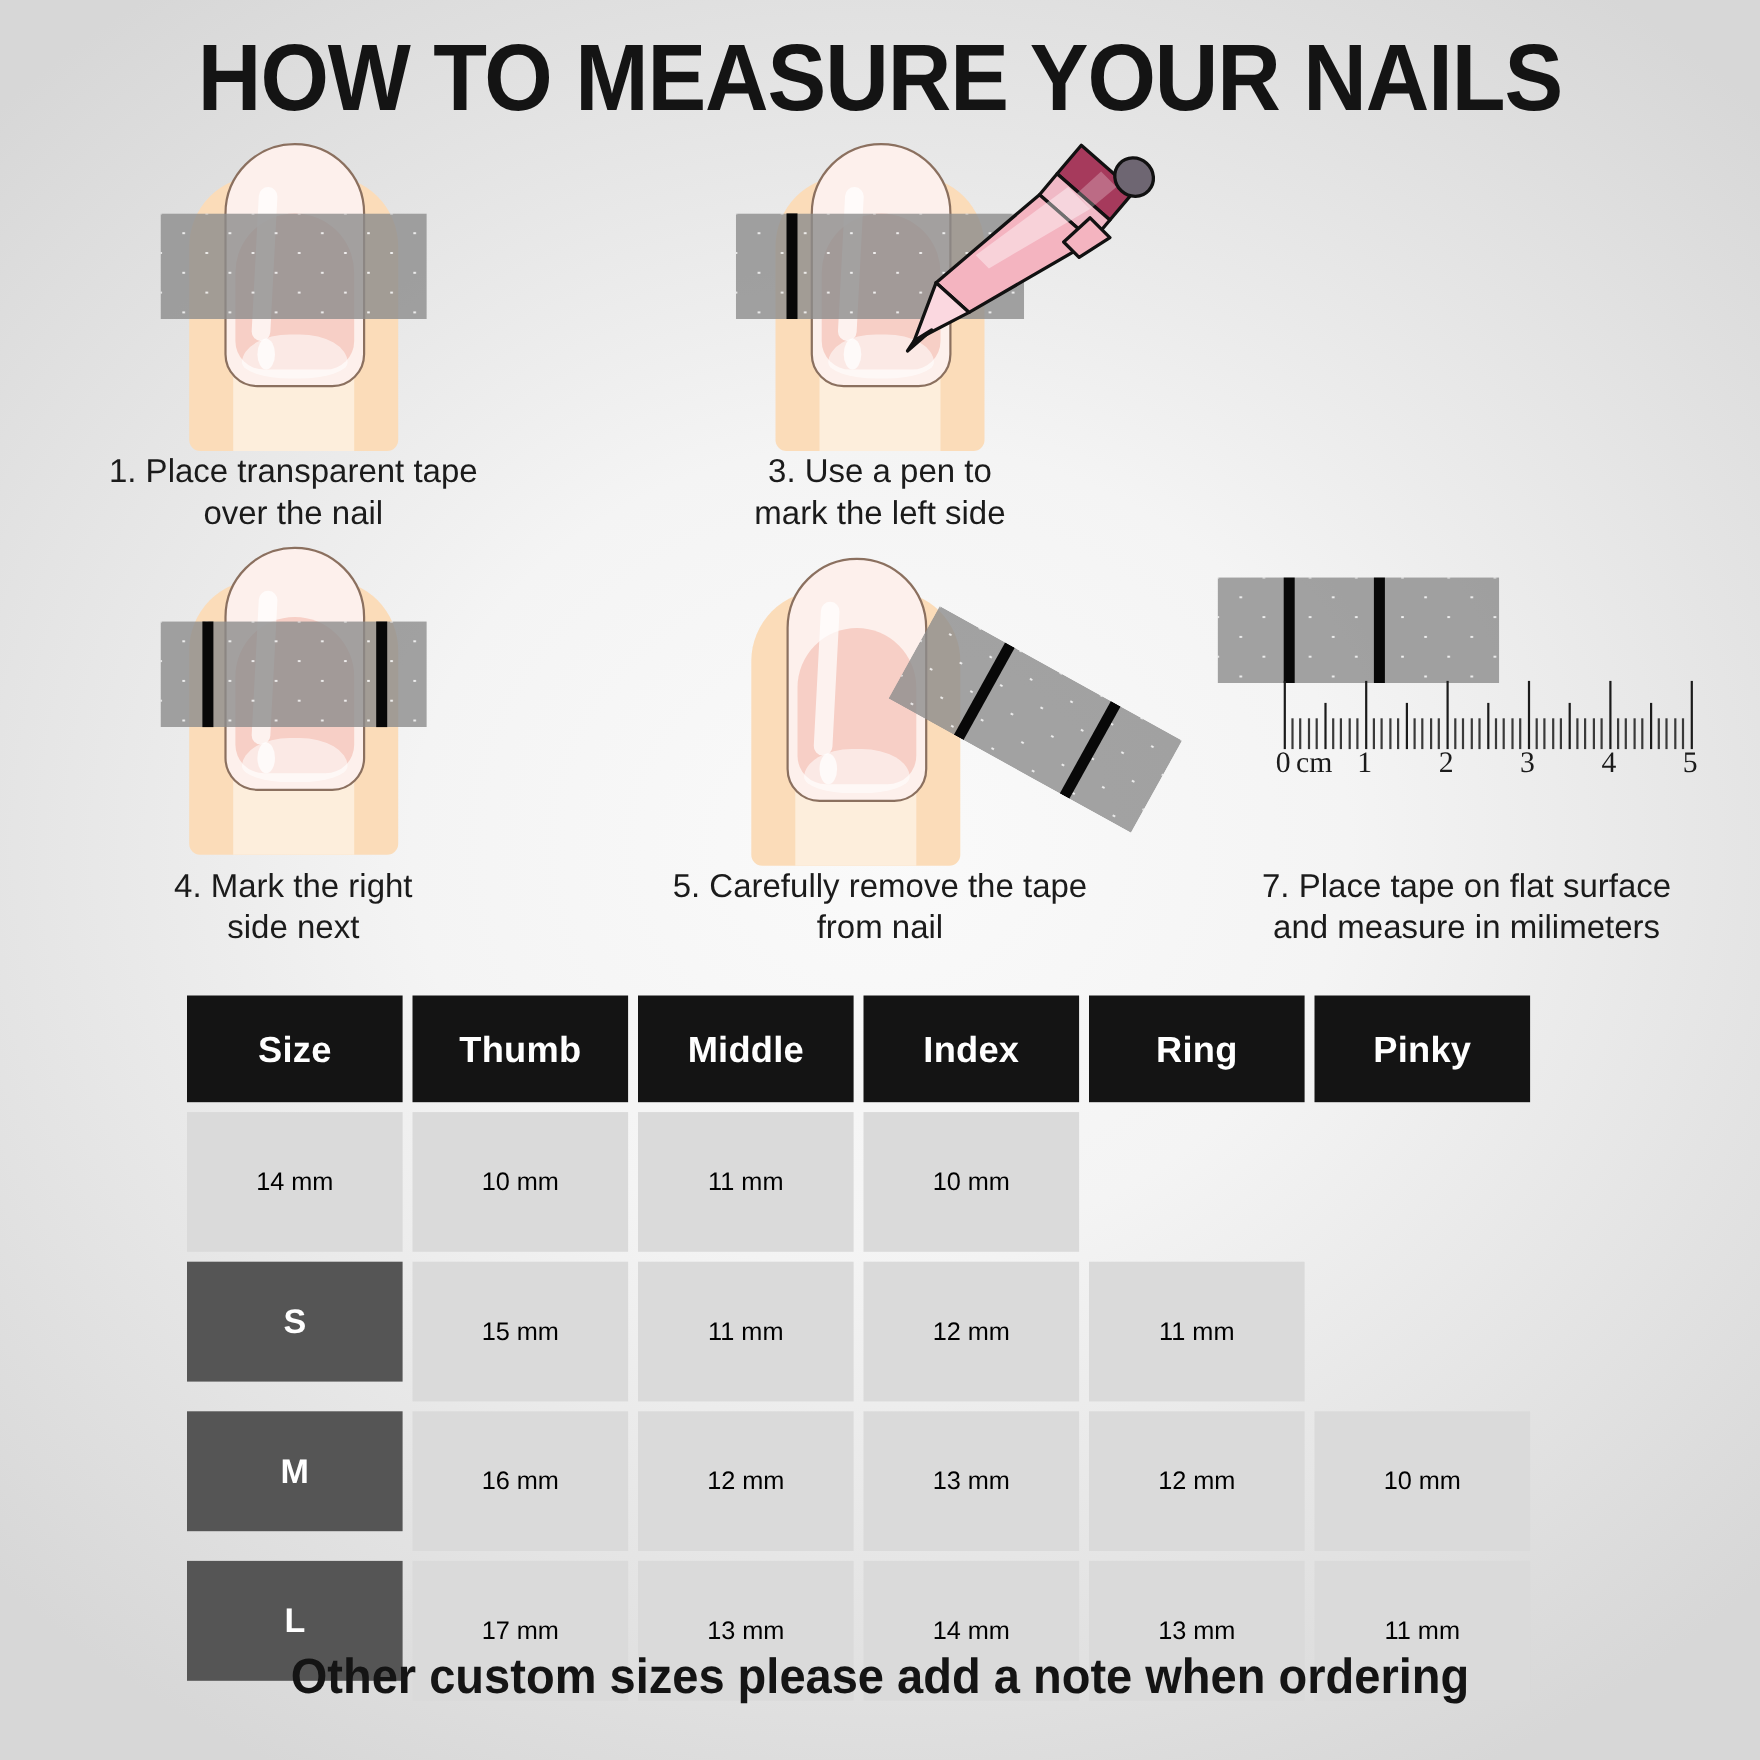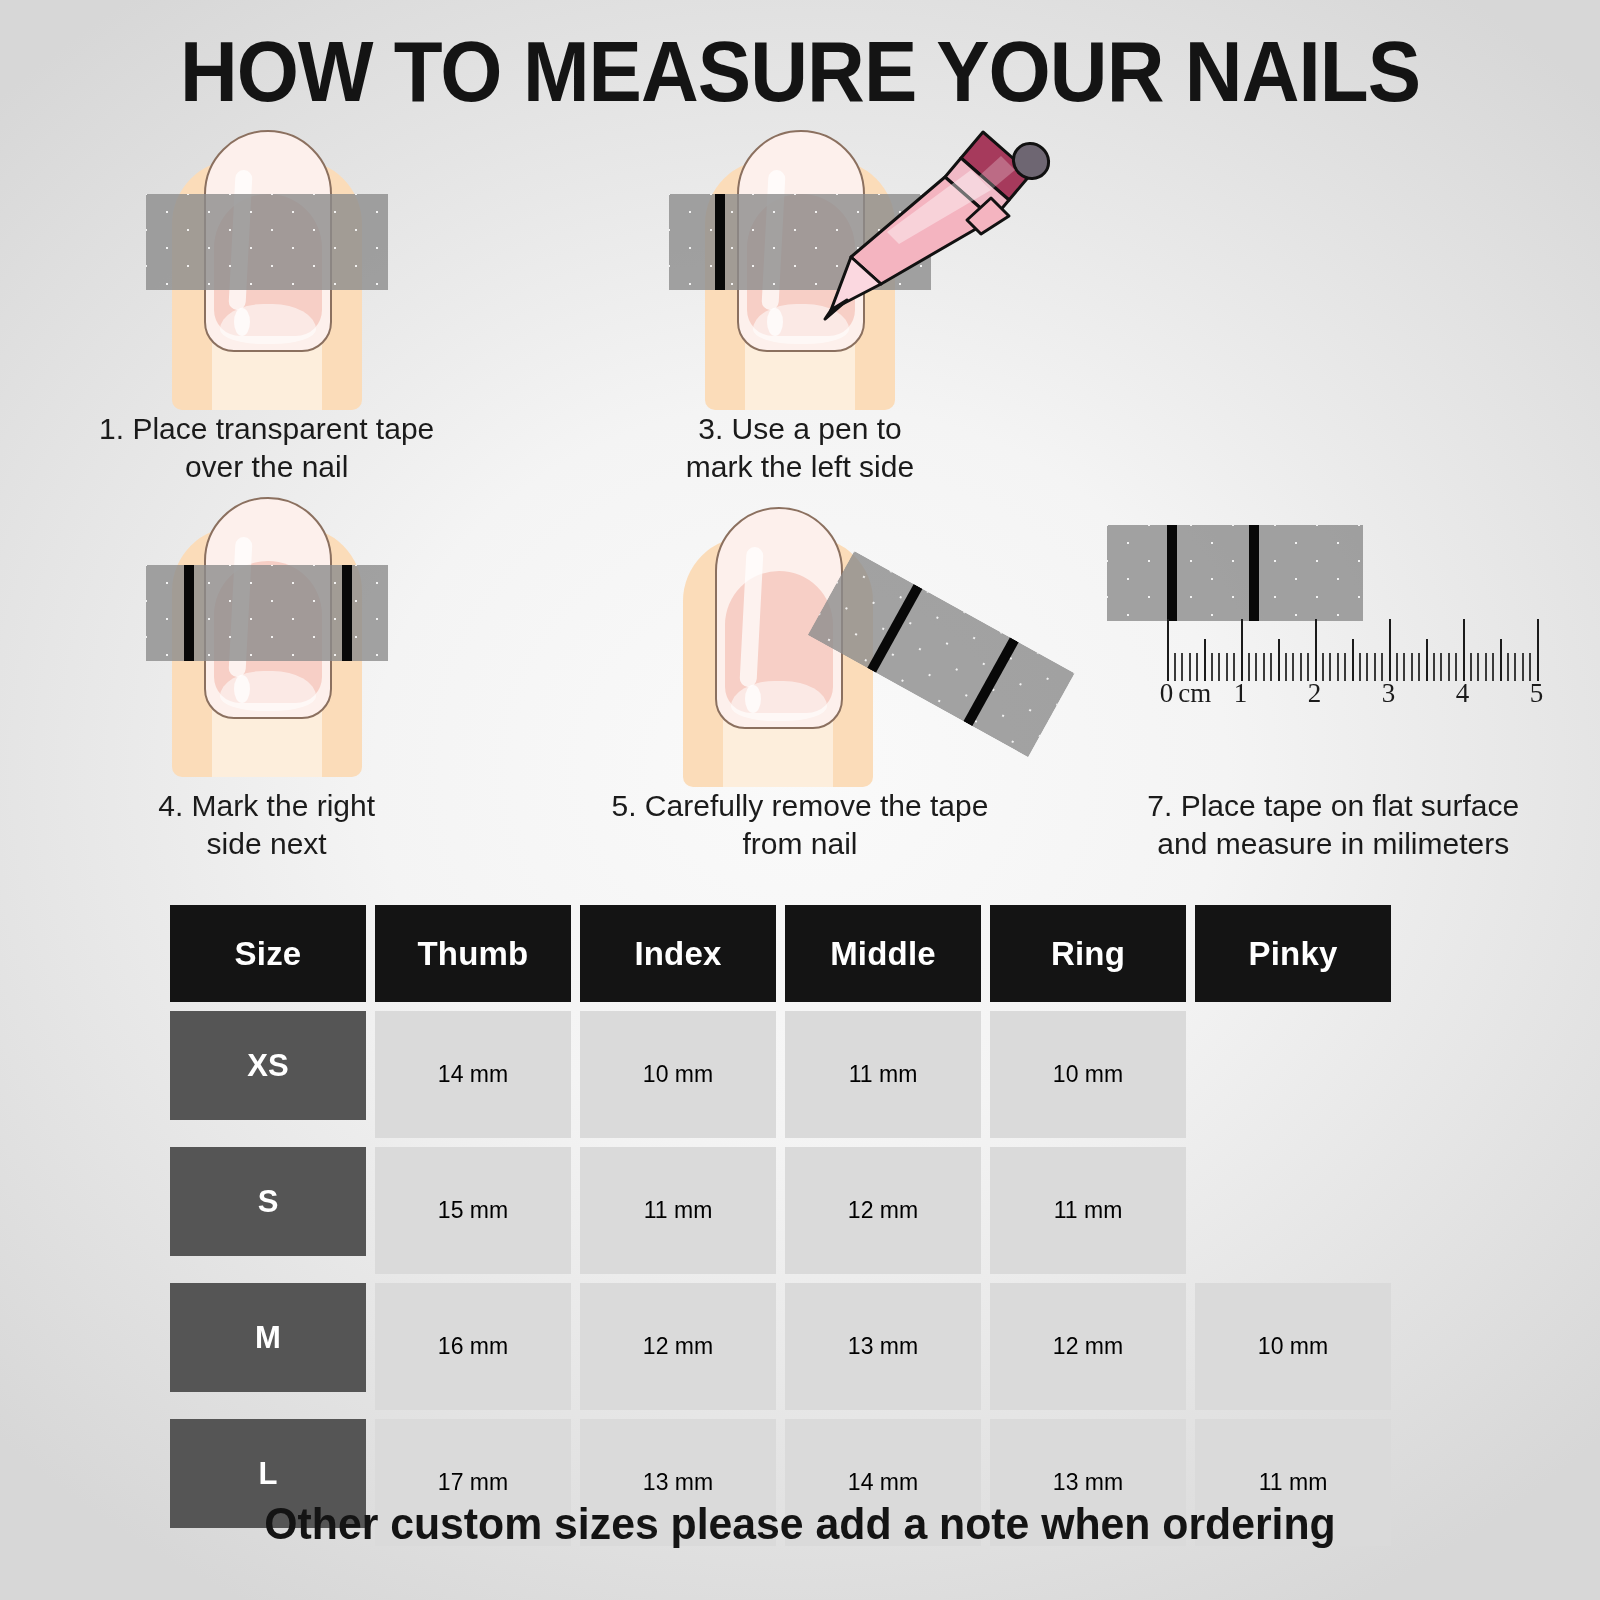--- a/index.html
+++ b/index.html
@@ -377,28 +377,27 @@
         <div class="caption">7. Place tape on flat surface
 and measure in milimeters</div>
       </div>
     </div>
   </div>
 
   <div class="table">
     <div class="trow" id="head-row">
         <div class="th">Size</div>
         <div class="th">Thumb</div>
+        <div class="th">Middle</div>
         <div class="th">Index</div>
-        <div class="th">Middle</div>
         <div class="th">Ring</div>
         <div class="th">Pinky</div>
       </div>
     <div id="body-rows">
         <div class="trow">
-          <div class="sz">XS</div>
           <div class="td">14 mm</div>
           <div class="td">10 mm</div>
           <div class="td">11 mm</div>
           <div class="td">10 mm</div>
         </div>
         <div class="trow">
           <div class="sz">S</div>
           <div class="td">15 mm</div>
           <div class="td">11 mm</div>
           <div class="td">12 mm</div>

